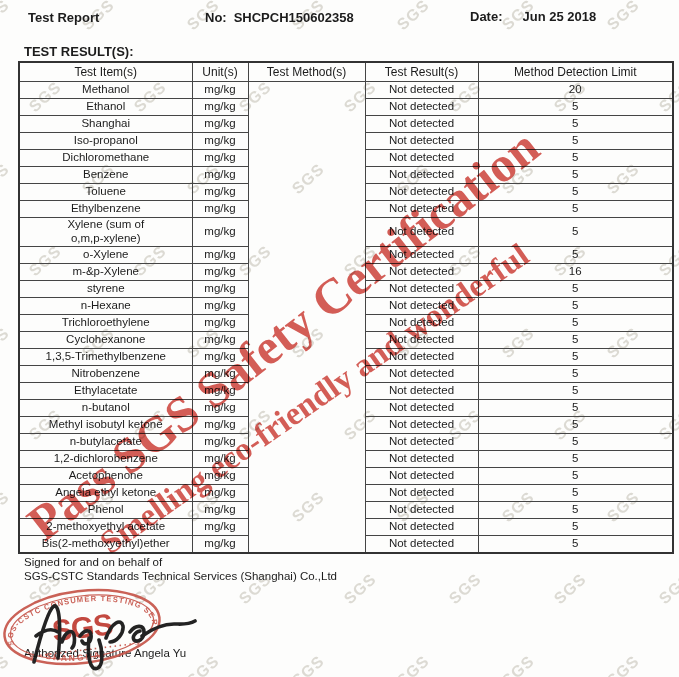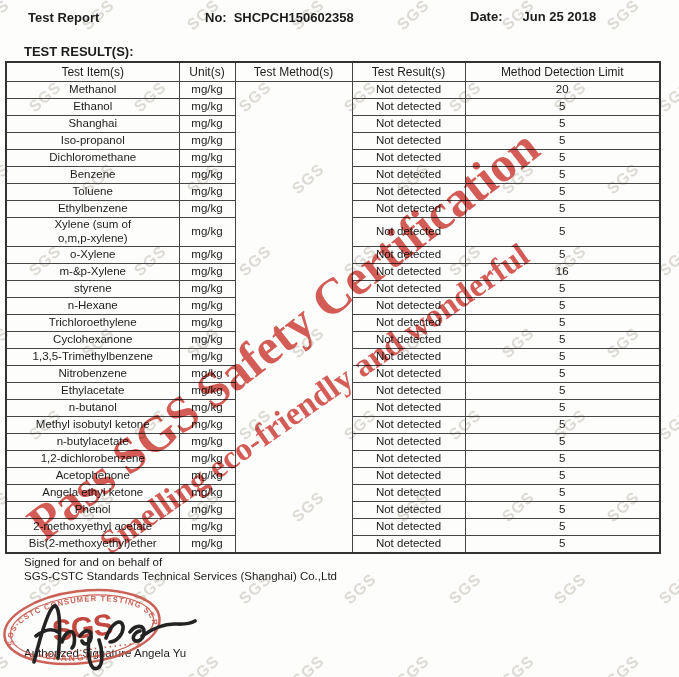--- a/index.html
+++ b/index.html
@@ -23,21 +23,21 @@
   }
   
   .hdr-title{position:absolute;left:28px;top:10px;font-size:13px;font-weight:bold;z-index:2;}
   .hdr-no{position:absolute;left:205px;top:10px;font-size:13px;font-weight:bold;z-index:2;}
   .hdr-no .val{margin-left:7px;}
   .hdr-date{position:absolute;left:470px;top:9px;font-size:13px;font-weight:bold;z-index:2;}
   .hdr-date .val{margin-left:20px;}
   .section-title{position:absolute;left:24px;top:44px;font-size:13px;font-weight:bold;z-index:2;}
   
   table.results{
-    position:absolute;left:5px;top:61px;width:654px;z-index:2;
+    position:absolute;left:18px;top:61px;width:654px;z-index:2;
     border-collapse:collapse;table-layout:fixed;
     font-size:11.5px;
     padding-left:38px;
   }
   table.results th, table.results td{
     border:1px solid #454545;
     text-align:center;vertical-align:middle;
     padding:0 2px;line-height:1.2;
     font-weight:normal;
     height:16px;

